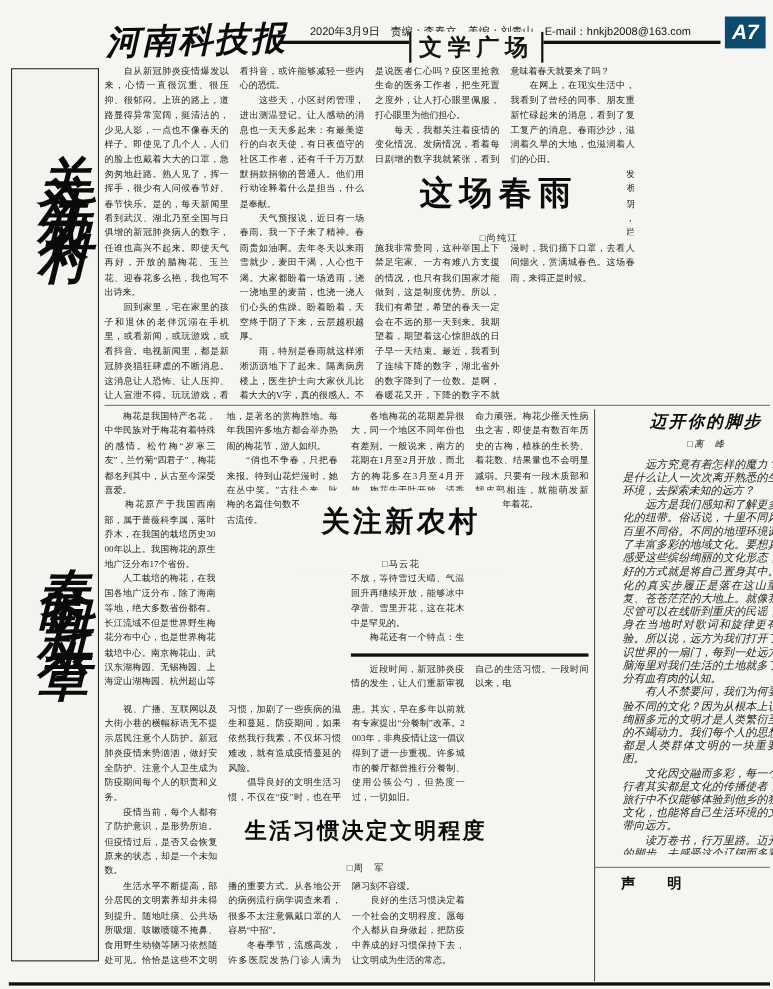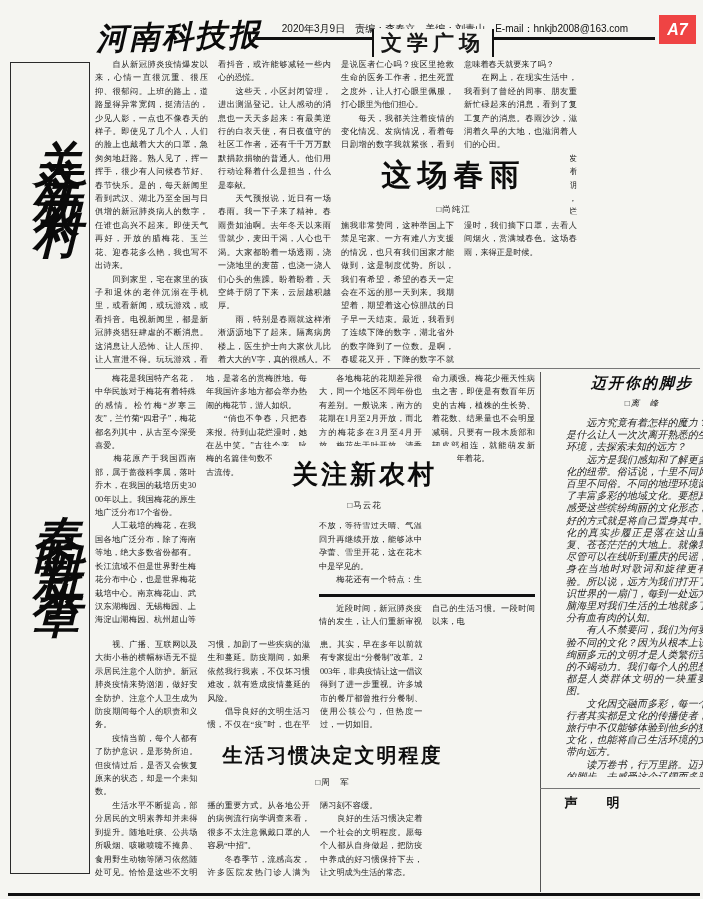--- a/index.html
+++ b/index.html
@@ -7,34 +7,34 @@
         font-family:"Liberation Serif","DejaVu Serif",serif;color:#161616;}
   .abs{position:absolute;}
   .body-text{font-size:8.2px;line-height:13.4px;text-align:justify;word-break:break-all;
              white-space:pre-wrap;color:#1d1d1d;}
   .cols2{column-count:2;column-gap:10px;column-fill:auto;height:100%;}
   .cols4{column-count:4;column-gap:10px;column-fill:auto;height:100%;}
   .cols5{column-count:5;column-gap:10px;column-fill:auto;height:100%;}
   .overlay{position:absolute;background:#f5f5f1;z-index:3;display:flex;flex-direction:column;
            align-items:center;justify-content:center;}
   .headline{font-family:"Liberation Sans","DejaVu Sans",sans-serif;font-weight:bold;color:#0c0c0c;
-            margin:1px;white-space:nowrap;}
+            margin:8px;white-space:nowrap;}
   .byline{font-family:"Liberation Sans","DejaVu Sans",sans-serif;font-size:8.5px;color:#222;
           margin-top:7px;letter-spacing:1px;}
   .rule{background:#111;}
   .hairline{background:#777;}
   .masthead{font-style:italic;font-weight:900;font-size:31px;letter-spacing:2px;
             transform:rotate(-1.5deg);color:#0b0b0b;white-space:nowrap;}
   .dateline{font-family:Liberation Sans, sans-serif;font-size:10px;color:#111;
             text-align:center;white-space:nowrap;}
   .section-label{background:#f5f5f1;border-left:2px solid #111;border-right:2px solid #111;
             display:flex;align-items:center;justify-content:center;z-index:2;
             font-weight:bold;font-size:21px;letter-spacing:5px;white-space:nowrap;}
-  .page-badge{background:#ef4444;color:#fff;font-family:"Liberation Sans","DejaVu Sans",sans-serif;
-            font-style:italic;font-weight:bold;font-size:16px;display:flex;align-items:center;
+  .page-badge{background:#0c4a6e;color:#fff;font-family:"Liberation Sans","DejaVu Sans",sans-serif;
+            font-style:italic;font-weight:bold;font-size:19px;display:flex;align-items:center;
             justify-content:center;}
   .side-box{border:1.5px solid #2a2a2a;background:#f3f3ef;}
   .side-text{writing-mode:vertical-rl;text-orientation:upright;font-weight:900;font-size:47px;
             letter-spacing:18px;color:#0a0a0a;font-style:italic;white-space:nowrap;}
   .vline{background:#555;}
   .notice-text{font-size:7.4px;line-height:11.6px;text-align:justify;word-break:break-all;
             white-space:pre-wrap;color:#1d1d1d;}
   .small-body{font-size:10px;line-height:12.2px;}
 </style>
 </head>

